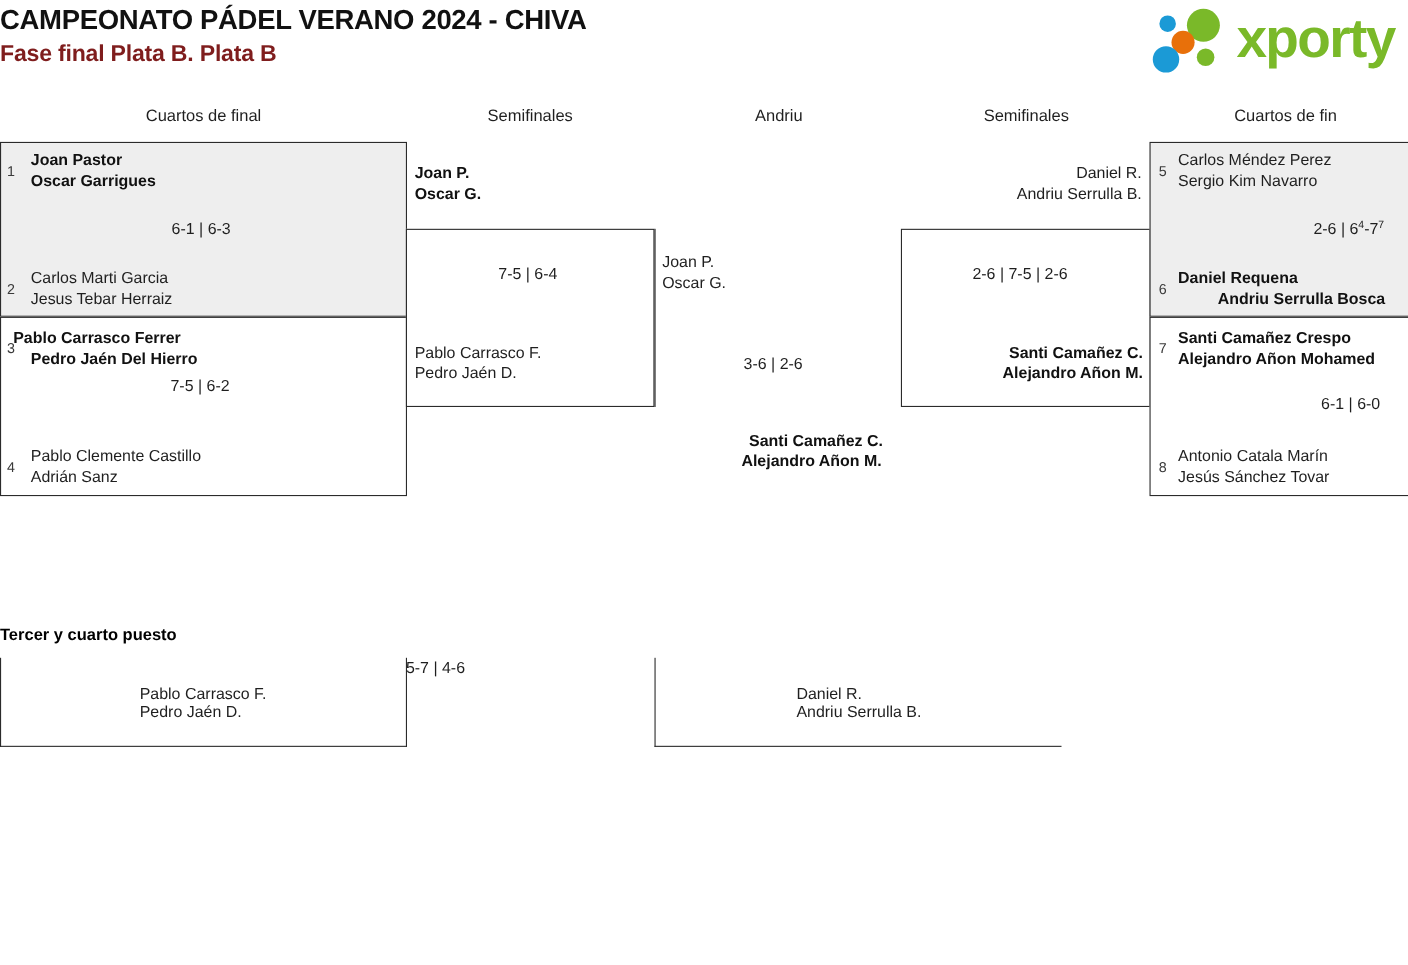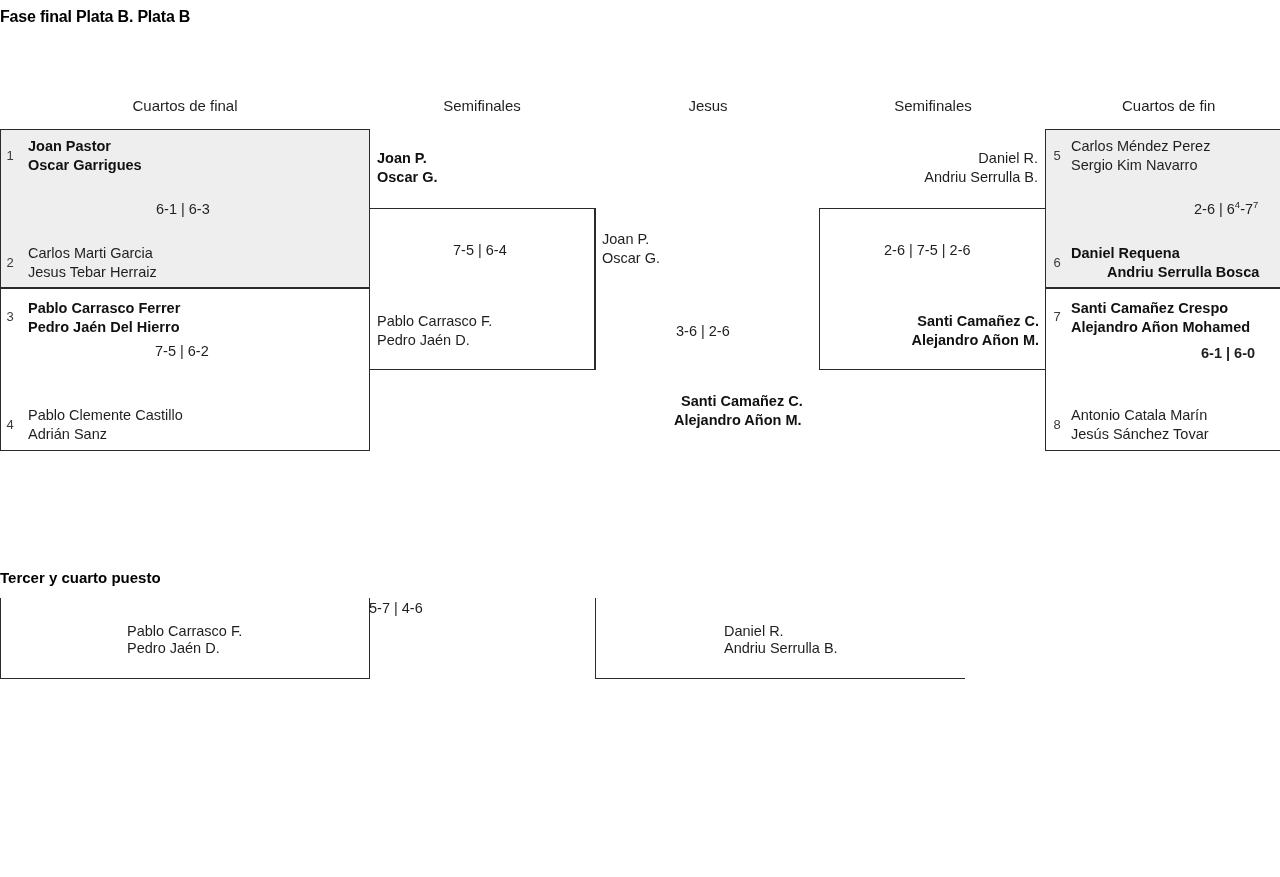--- a/index.html
+++ b/index.html
@@ -13,22 +13,22 @@
   }
   #root { position: relative; width: 1280px; height: 877px; }
 
   
   .title-block { position: absolute; left: 0; top: 2px; }
   .title-line1 {
     font-size: 25px; font-weight: 700; letter-spacing: -0.3px;
     line-height: 32px; color: #111;
   }
   .title-line2 {
-    font-size: 16px; font-weight: 700; letter-spacing: -0.2px;
-    line-height: 30px; color: #000000;
+    font-size: 21px; font-weight: 700; letter-spacing: -0.2px;
+    line-height: 30px; color: #7f1d1d;
   }
 
   .logo { position: absolute; left: 1048px; top: 4px; width: 228px; height: 64px; }
   .logo-dots { position: absolute; left: 0; top: 4px; width: 74px; height: 58px; }
   .dot { position: absolute; border-radius: 50%; }
   .logo-word {
     position: absolute; left: 76px; top: 2px;
     font-size: 50px; font-weight: 700; letter-spacing: -1.5px;
     color: #7ab929; line-height: 58px;
   }
@@ -68,43 +68,54 @@
     position: absolute; font-size: 15px; font-weight: 700;
     color: #000000; white-space: nowrap;
   }
 </style>
 </head>
 <body>
 
 <div id="root">
 
   <div class="title-block">
+    <div class="title-line1">CAMPEONATO PÁDEL VERANO 2024 - CHIVA</div>
     <div class="title-line2">Fase final Plata B. Plata B</div>
   </div>
 
+  <div class="logo">
+    <div class="logo-dots">
+      <span class="dot" style="left:6px;  top:6px;  width:15px; height:15px; background:#1b9ad6;"></span>
+      <span class="dot" style="left:31px; top:0px;  width:30px; height:30px; background:#7ab929;"></span>
+      <span class="dot" style="left:17px; top:20px; width:21px; height:21px; background:#e8700a;"></span>
+      <span class="dot" style="left:0px;  top:34px; width:24px; height:24px; background:#1b9ad6;"></span>
+      <span class="dot" style="left:40px; top:36px; width:16px; height:16px; background:#7ab929;"></span>
+    </div>
+    <div class="logo-word">xporty</div>
+  </div>
 
   <div class="round-head" style="left:60px; width:250px;">Cuartos de final</div>
   <div class="round-head" style="left:382px; width:200px;">Semifinales</div>
-  <div class="round-head" style="left:608px; width:200px;">Jesus</div>
+  <div class="round-head" style="left:608px; width:200px;">Andriu</div>
   <div class="round-head" style="left:833px; width:200px;">Semifinales</div>
   <div class="round-head" style="left:1122px; width:200px; text-align:left;">Cuartos de fin</div>
 
   <div class="box shaded" style="left:0px; top:129px; width:370px; height:159px;"></div>
   <div class="box" style="left:0px; top:288px; width:370px; height:163px;"></div>
 
   <div class="seed" style="left:2px; top:146px;">1</div>
   <div class="team win" style="left:28px; top:137px;text-align:center;">Joan Pastor</div>
   <div class="team win" style="left:28px; top:156px;">Oscar Garrigues</div>
   <div class="score" style="left:156px; top:200px;">6-1 | 6-3</div>
   <div class="seed" style="left:2px; top:253px;">2</div>
   <div class="team" style="left:28px; top:244px;">Carlos Marti Garcia</div>
   <div class="team" style="left:28px; top:263px;">Jesus Tebar Herraiz</div>
 
   <div class="seed" style="left:2px; top:307px;">3</div>
-  <div class="team win" style="left:28px; top:299px;">Pablo Carrasco Ferrer</div>
+  <div class="team win" style="left:12px; top:299px;">Pablo Carrasco Ferrer</div>
   <div class="team win" style="left:28px; top:318px;">Pedro Jaén Del Hierro</div>
   <div class="score" style="left:155px; top:342px;">7-5 | 6-2</div>
   <div class="seed" style="left:2px; top:415px;">4</div>
   <div class="team" style="left:28px; top:406px;">Pablo Clemente Castillo</div>
   <div class="team" style="left:28px; top:425px;">Adrián Sanz</div>
 
   <div class="box" style="left:369px; top:208px; width:226px; height:162px;"></div>
 
   <div class="team win" style="left:377px; top:149px;">Joan P.</div>
   <div class="team win" style="left:377px; top:168px;">Oscar G.</div>
@@ -137,21 +148,21 @@
   <div class="score" style="left:1194px; top:200px;">
     <span>2-6 | 6</span><sup>4</sup><span>-7</span><sup>7</sup>
   </div>
   <div class="seed" style="left:1049px; top:253px;">6</div>
   <div class="team win" style="left:1071px; top:244px;">Daniel Requena</div>
   <div class="team win" style="left:1071px; top:263px;margin-left:36px;">Andriu Serrulla Bosca</div>
 
   <div class="seed" style="left:1049px; top:307px;">7</div>
   <div class="team win" style="left:1071px; top:299px;">Santi Camañez Crespo</div>
   <div class="team win" style="left:1071px; top:318px;">Alejandro Añon Mohamed</div>
-  <div class="score" style="left:1201px; top:344px;font-weight:bold;">6-1 | 6-0</div>
+  <div class="score" style="left:1201px; top:359px;">6-1 | 6-0</div>
   <div class="seed" style="left:1049px; top:415px;">8</div>
   <div class="team" style="left:1071px; top:406px;">Antonio Catala Marín</div>
   <div class="team" style="left:1071px; top:425px;">Jesús Sánchez Tovar</div>
 
   <div class="sec-title" style="left:0px; top:569px;">Tercer y cuarto puesto</div>
 
   <div class="line" style="left:0px; top:598px; width:1px; height:81px;"></div>
   <div class="line" style="left:0px; top:678px; width:370px; height:1px;"></div>
   <div class="line" style="left:369px; top:598px; width:1px; height:81px;"></div>
 

